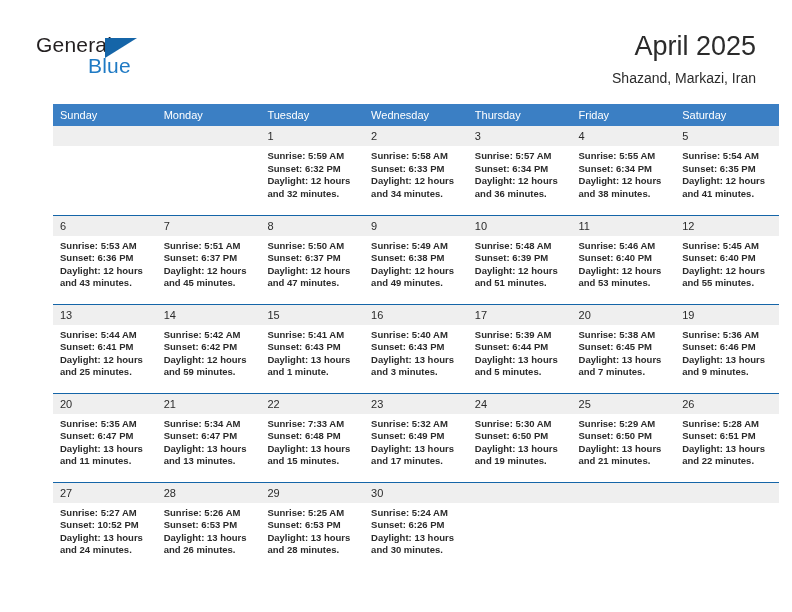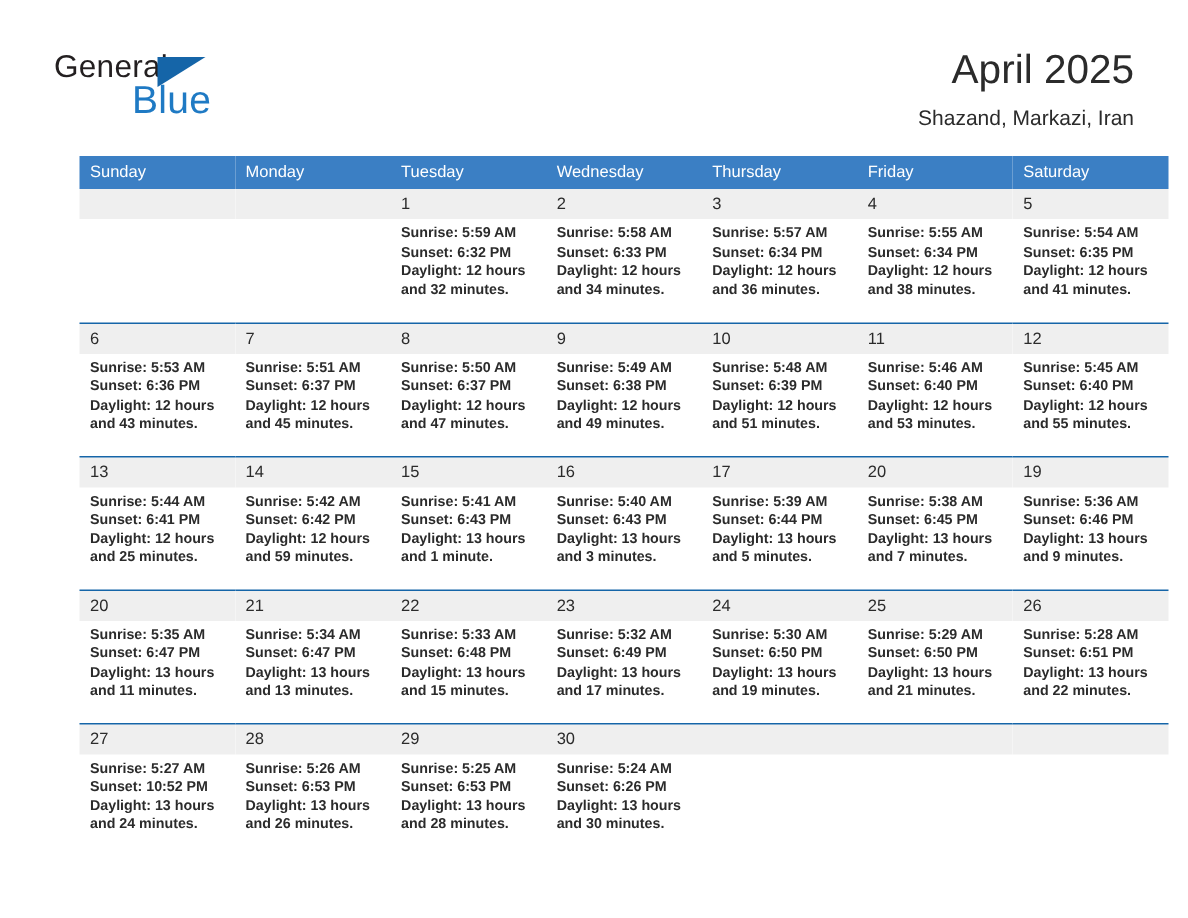--- a/index.html
+++ b/index.html
@@ -40,21 +40,21 @@
     top: 0;
     font-size: 21px;
     color: #231f20;
     letter-spacing: 0.2px;
     line-height: 24px;
   }
   .logo-blue {
     position: absolute;
     left: 52px;
     top: 21px;
-    font-size: 26px;
+    font-size: 21px;
     color: #1f7ac4;
     letter-spacing: 0.2px;
     line-height: 24px;
   }
   .logo-tri {
     position: absolute;
     left: 69px;
     top: 5px;
     width: 0;
     height: 0;
@@ -373,21 +373,21 @@
             <div class="details">
               <div>Sunrise: 5:34 AM</div>
               <div>Sunset: 6:47 PM</div>
               <div>Daylight: 13 hours</div>
               <div>and 13 minutes.</div>
             </div>
           </td>
           <td class="day-cell">
             <span class="daynum">22</span>
             <div class="details">
-              <div>Sunrise: 5:33 AM</div>
+              <div>Sunrise: 7:33 AM</div>
               <div>Sunset: 6:48 PM</div>
               <div>Daylight: 13 hours</div>
               <div>and 15 minutes.</div>
             </div>
           </td>
           <td class="day-cell">
             <span class="daynum">23</span>
             <div class="details">
               <div>Sunrise: 5:32 AM</div>
               <div>Sunset: 6:49 PM</div>

